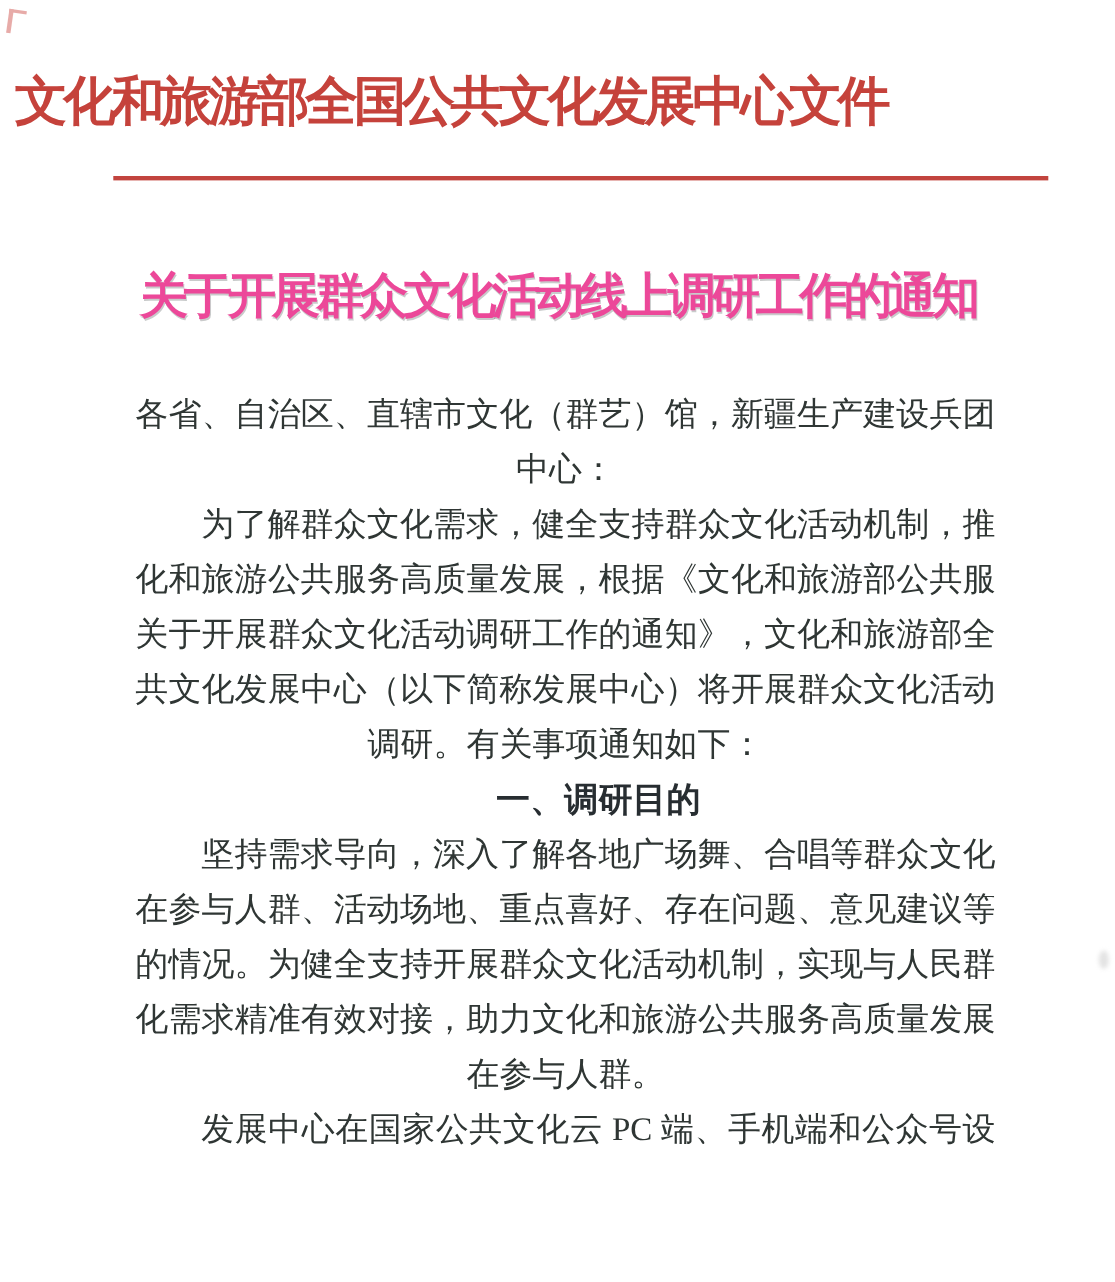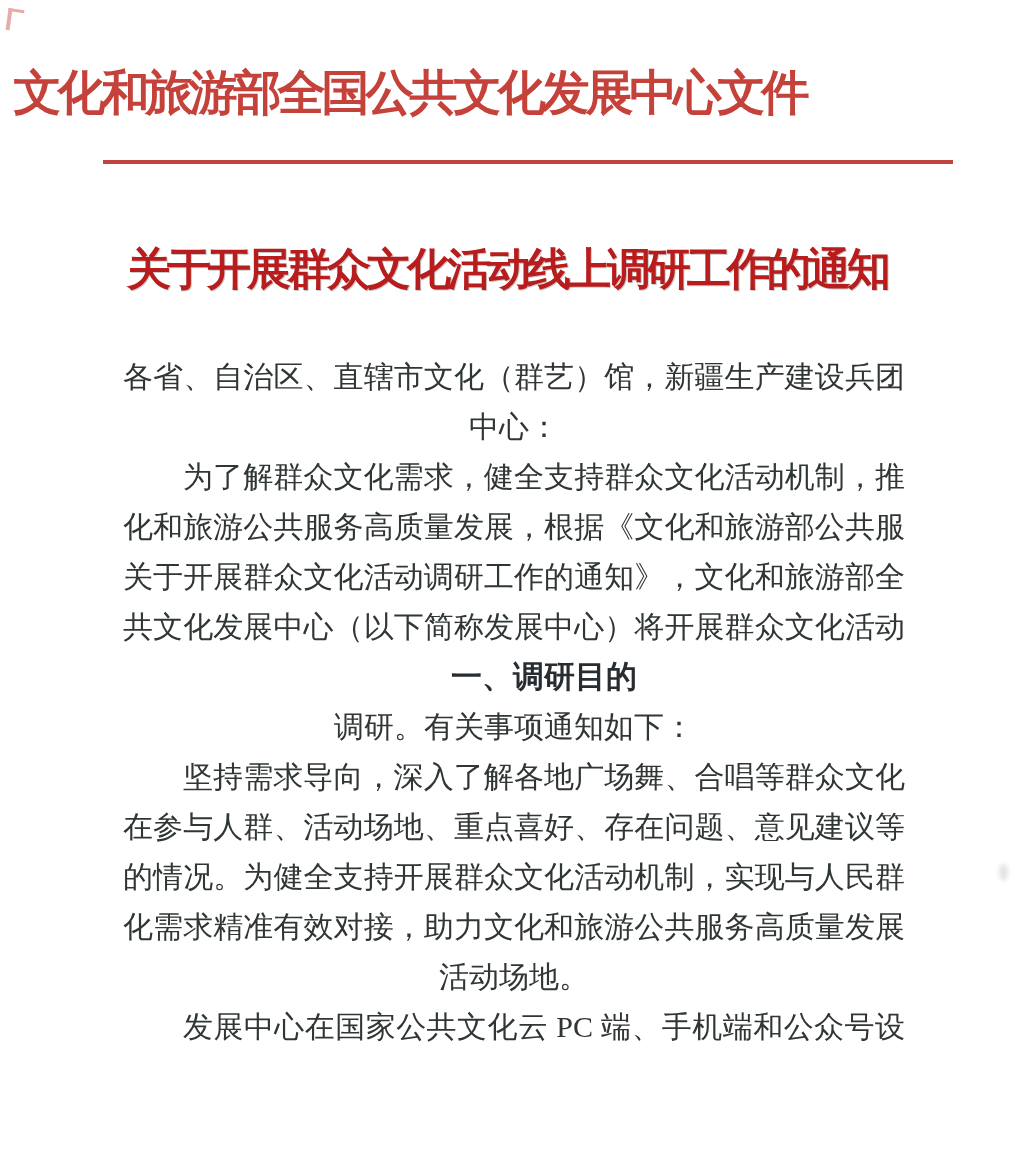--- a/index.html
+++ b/index.html
@@ -42,21 +42,21 @@
   }
   .doc-title {
     position: absolute;
     left: 0; top: 240px;
     width: 1014px;
     text-align: center;
     font-size: 44px;
     line-height: 60px;
     font-weight: bold;
     letter-spacing: -4px;
-    color: #b91c1c;
+    color: #ec4899;
     text-shadow: 1px 1px 0 rgba(40,46,46,0.25);
     font-family: "Liberation Serif", "DejaVu Serif", serif;
   }
   .body-text {
     position: absolute;
     left: 123px; top: 352px;
     width: 782px;
     font-size: 30px;
     color: #2f3634;
   }
@@ -102,25 +102,25 @@
 
   <div class="doc-title">关于开展群众文化活动线上调研工作的通知</div>
 
   <div class="body-text">
     <div class="line fill">各省、自治区、直辖市文化（群艺）馆，新疆生产建设兵团文化</div>
     <div class="line">中心：</div>
     <div class="line fill indent">为了解群众文化需求，健全支持群众文化活动机制，推动文</div>
     <div class="line fill">化和旅游公共服务高质量发展，根据《文化和旅游部公共服务司</div>
     <div class="line fill">关于开展群众文化活动调研工作的通知》，文化和旅游部全国公</div>
     <div class="line fill">共文化发展中心（以下简称发展中心）将开展群众文化活动线上</div>
+    <div class="line">调研。有关事项通知如下：</div>
     <div class="line heading indent">一、调研目的</div>
-    <div class="line">调研。有关事项通知如下：</div>
     <div class="line fill indent">坚持需求导向，深入了解各地广场舞、合唱等群众文化活动</div>
     <div class="line fill">在参与人群、活动场地、重点喜好、存在问题、意见建议等方面</div>
     <div class="line fill">的情况。为健全支持开展群众文化活动机制，实现与人民群众文</div>
     <div class="line fill">化需求精准有效对接，助力文化和旅游公共服务高质量发展提供</div>
-    <div class="line">活动场地。</div>
+    <div class="line">在参与人群。</div>
     <div class="line fill indent">发展中心在国家公共文化云 PC 端、手机端和公众号设立了</div>
   </div>
 
   <div class="edge-smudge"></div>
 
 </div>
 
 </body></html>

